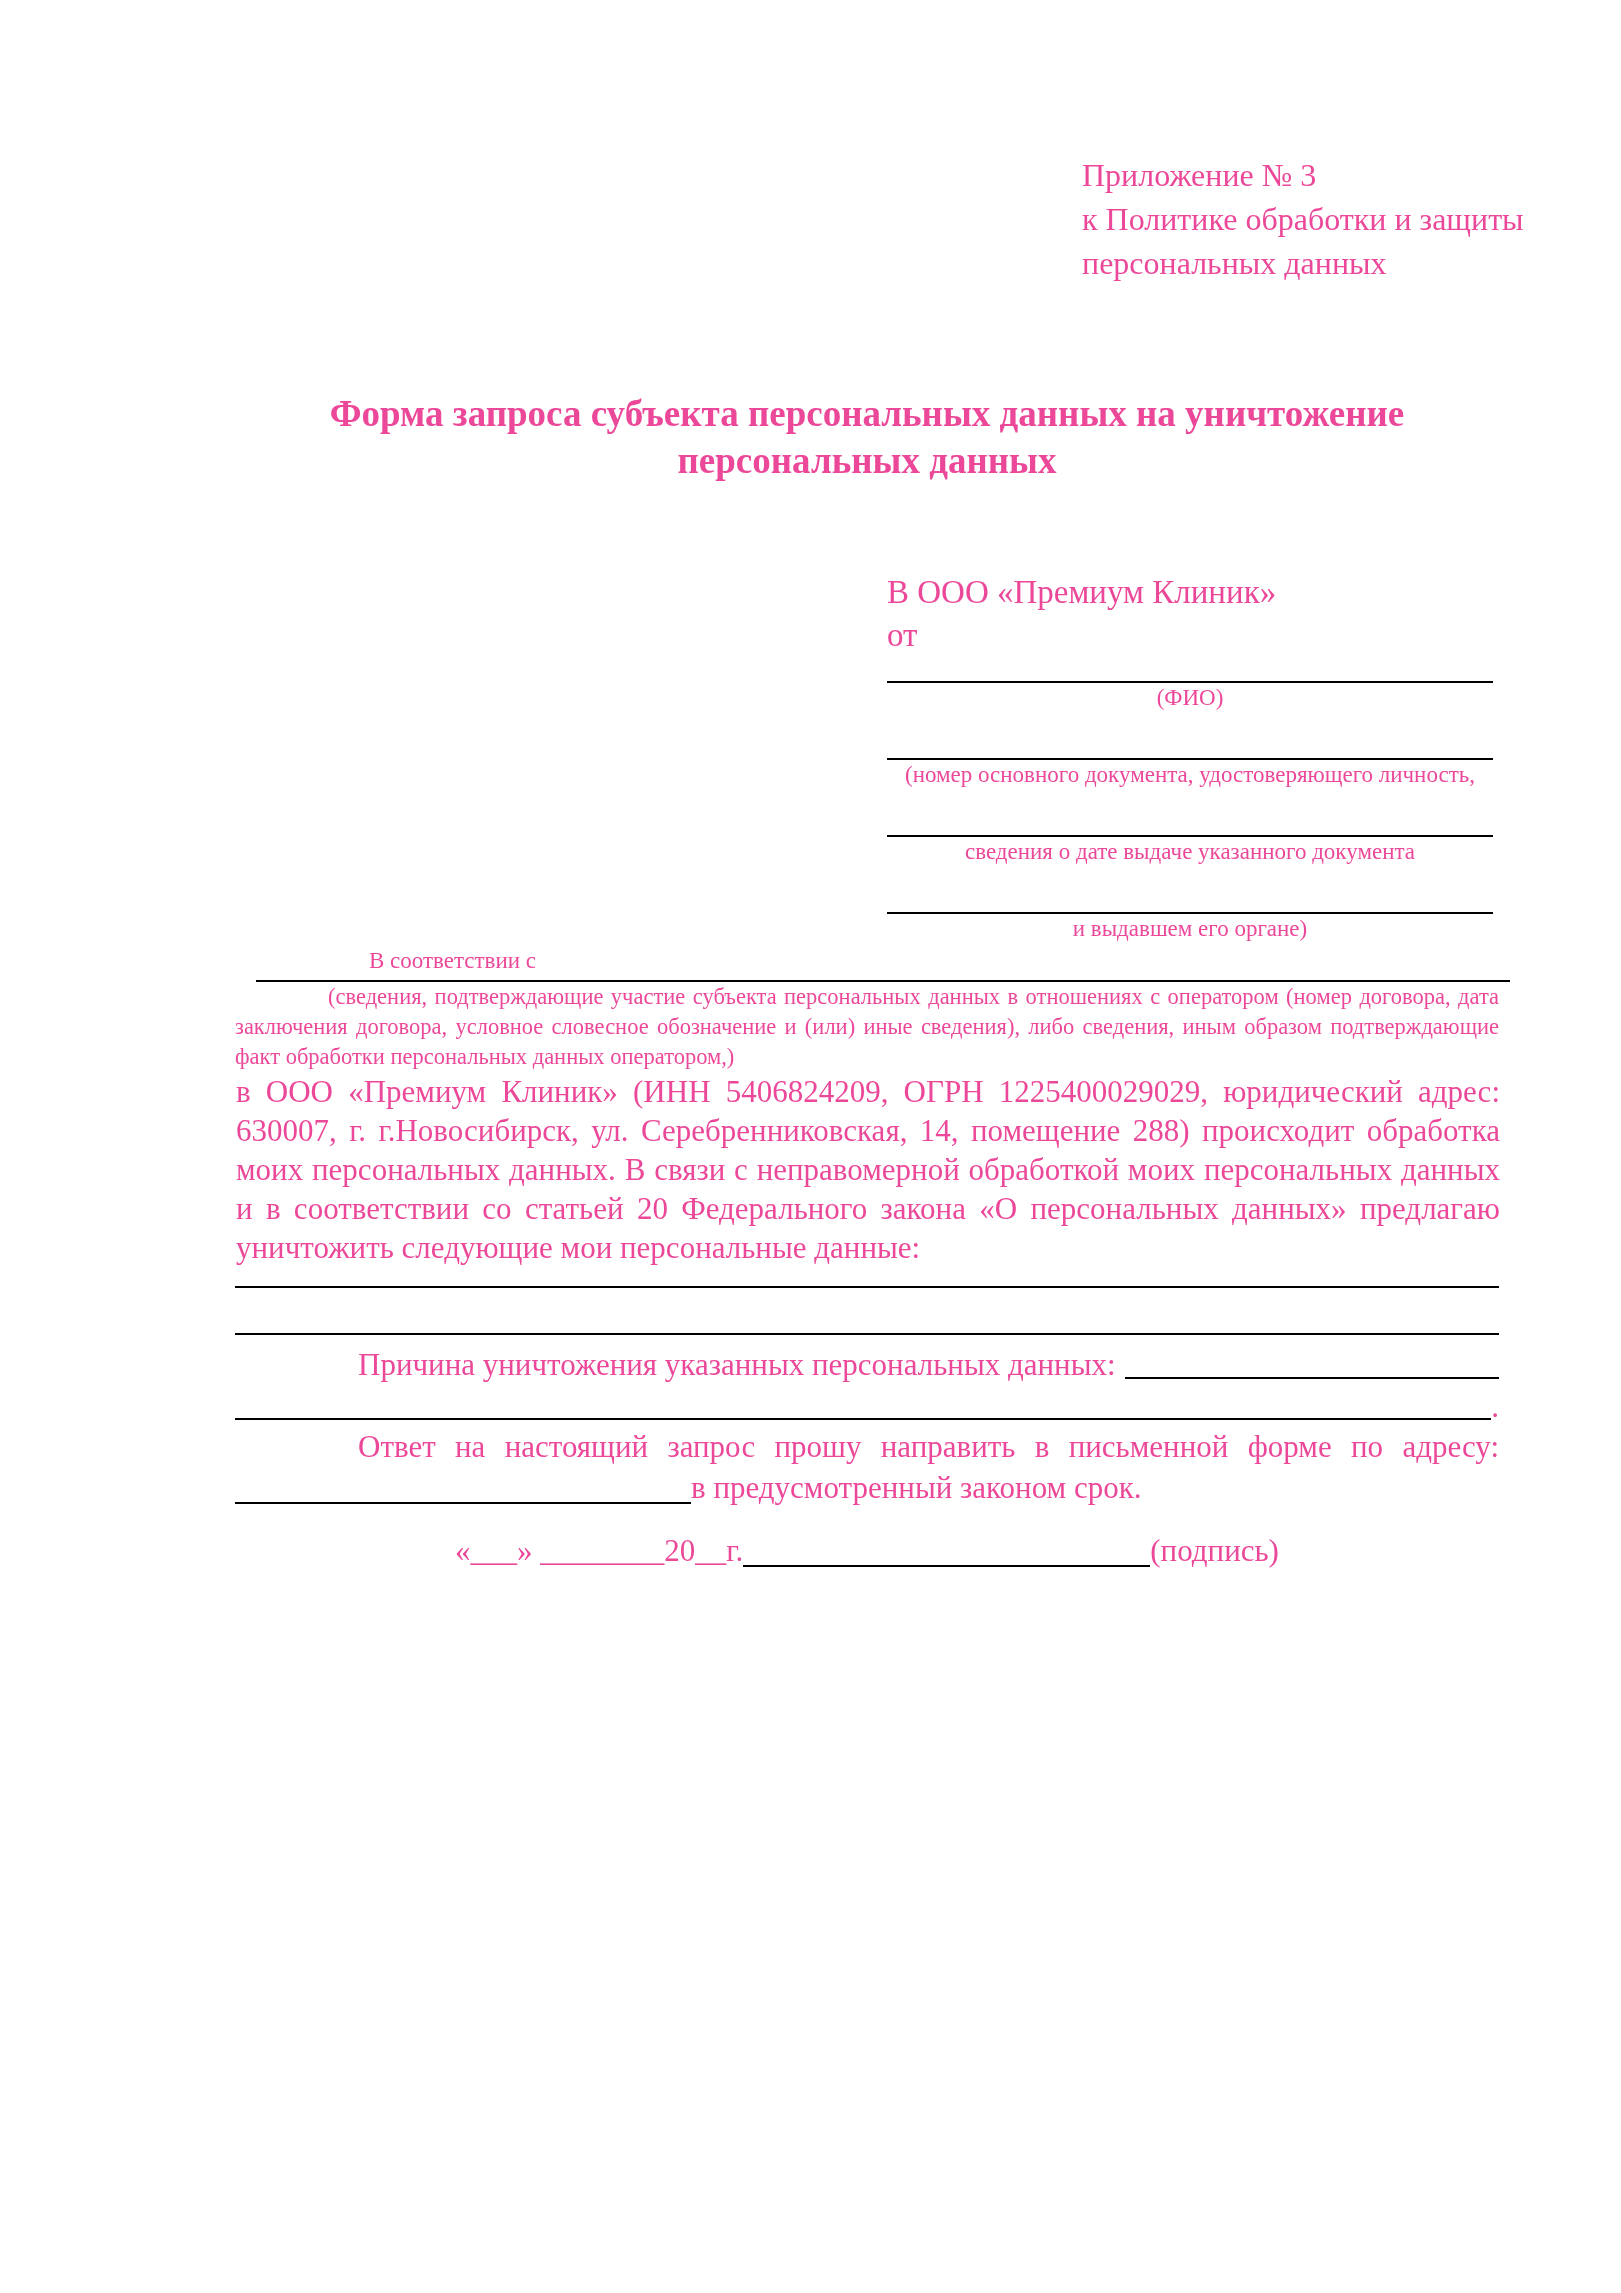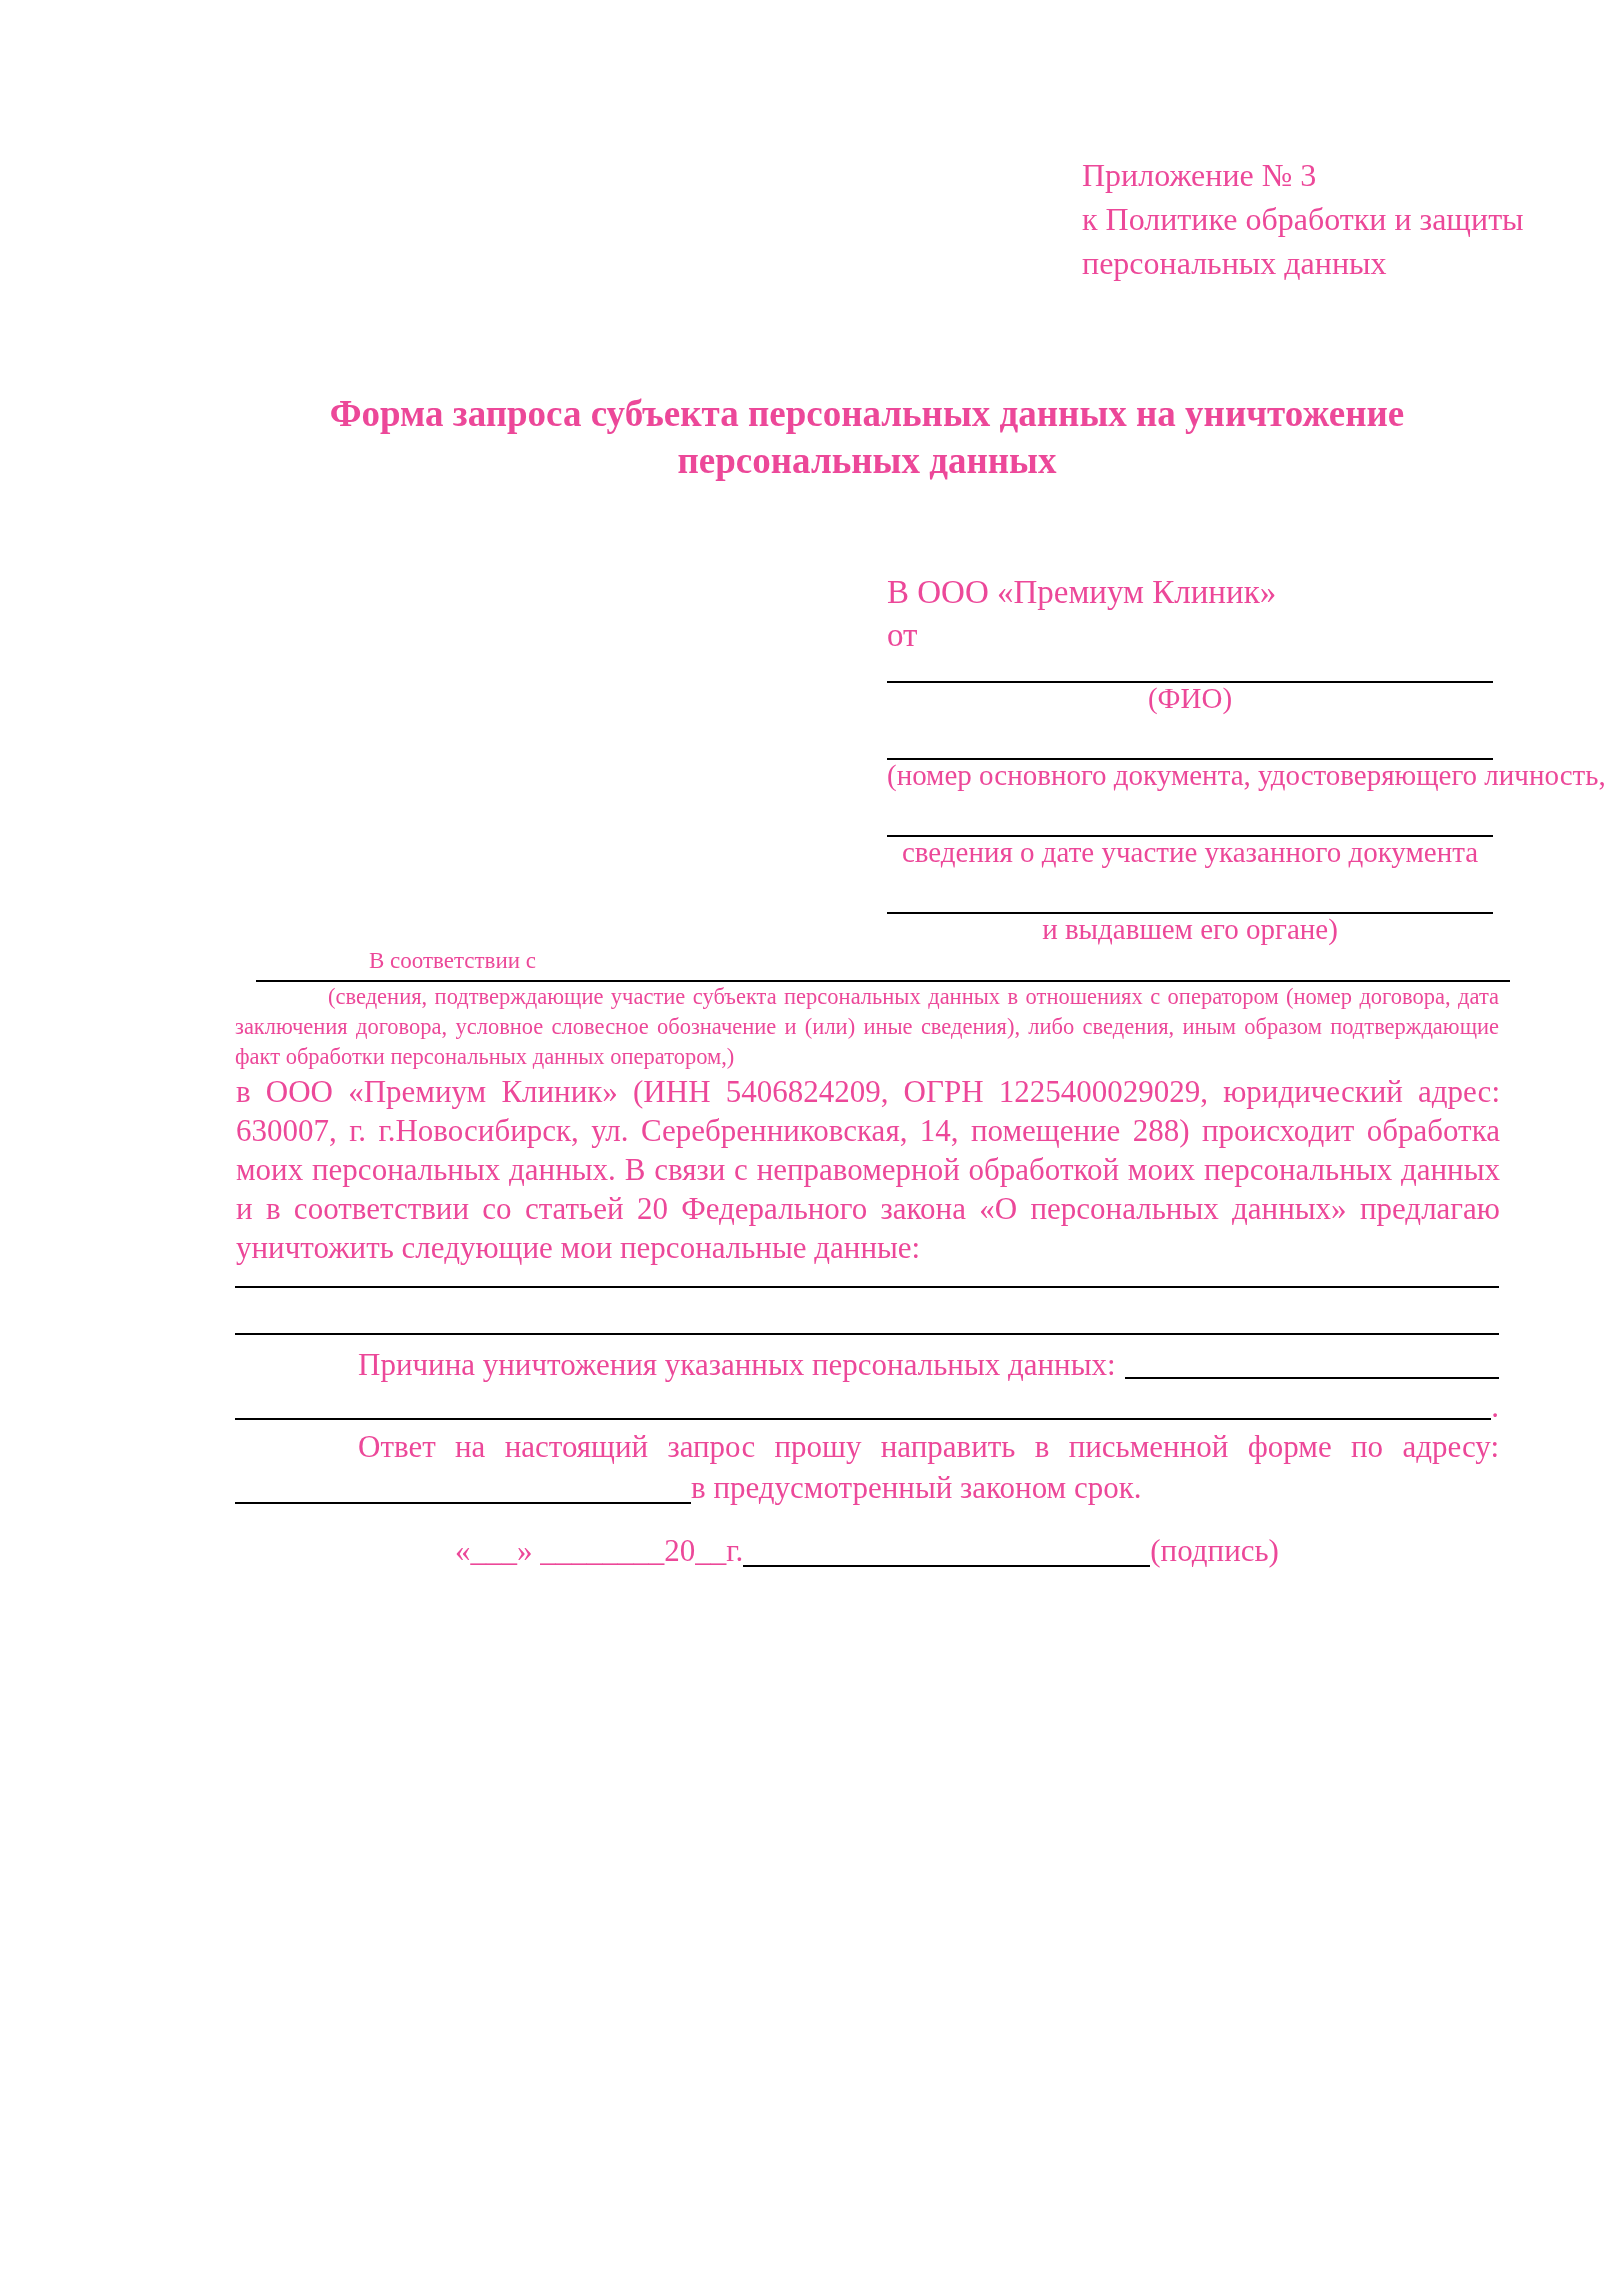--- a/index.html
+++ b/index.html
@@ -11,21 +11,21 @@
   }
   
   .header-block { position:absolute; left:1082px; top:153px; font-size:32px; line-height:44px; white-space:nowrap; }
   
   .doc-title { position:absolute; left:235px; top:390px; width:1264px; text-align:center; font-weight:bold; font-size:37px; line-height:47px; }
   
   .addressee { position:absolute; left:887px; top:571px; width:606px; font-size:33px; line-height:43px; }
   .addr-blank { border-bottom:2.9px solid #000; }
   .addr-blank.first { height:23.5px; }
   .addr-blank.gap { height:45px; }
-  .addr-caption { font-size:29px; line-height:30px; text-align:center; white-space:nowrap; }
+  .addr-caption { font-size:23px; line-height:30px; text-align:center; white-space:nowrap; }
   
   .accordance { position:absolute; left:246px; top:941px; width:1264px; display:flex; font-size:23px; line-height:39px;flex-direction:column; }
   .lead-indent { margin-left:123px; white-space:nowrap; }
   .fill { flex:1 1 auto; border-bottom:2.9px solid #000; margin-bottom:4.9px; margin-left:9.8px; }
   
   .note { position:absolute; left:235px; top:982px; width:1264px; font-size:22.5px; line-height:30px; text-align:justify; text-indent:93px; }
   
   .body-par { position:absolute; left:236px; top:1072px; width:1264px; font-size:31px; line-height:39px; text-align:justify; }
   
   .hrline { position:absolute; left:235px; width:1264px; height:0; border-bottom:2.9px solid #000; }
@@ -63,21 +63,21 @@
   </div>
 
   <div class="addressee">
     <div>В ООО «Премиум Клиник»</div>
     <div>от</div>
     <div class="addr-blank first"></div>
     <div class="addr-caption">(ФИО)</div>
     <div class="addr-blank gap"></div>
     <div class="addr-caption">(номер основного документа, удостоверяющего личность,</div>
     <div class="addr-blank gap"></div>
-    <div class="addr-caption">сведения о дате участие указанного документа</div>
+    <div class="addr-caption">сведения о дате выдаче указанного документа</div>
     <div class="addr-blank gap"></div>
     <div class="addr-caption">и выдавшем его органе)</div>
   </div>
 
   <div class="accordance">
     <span class="lead-indent">В соответствии с</span>
     <span class="fill"></span>
   </div>
 
   <div class="note">(сведения, подтверждающие участие субъекта персональных данных в отношениях с оператором (номер договора, дата заключения договора, условное словесное обозначение и (или) иные сведения), либо сведения, иным образом подтверждающие факт обработки персональных данных оператором,)</div>

